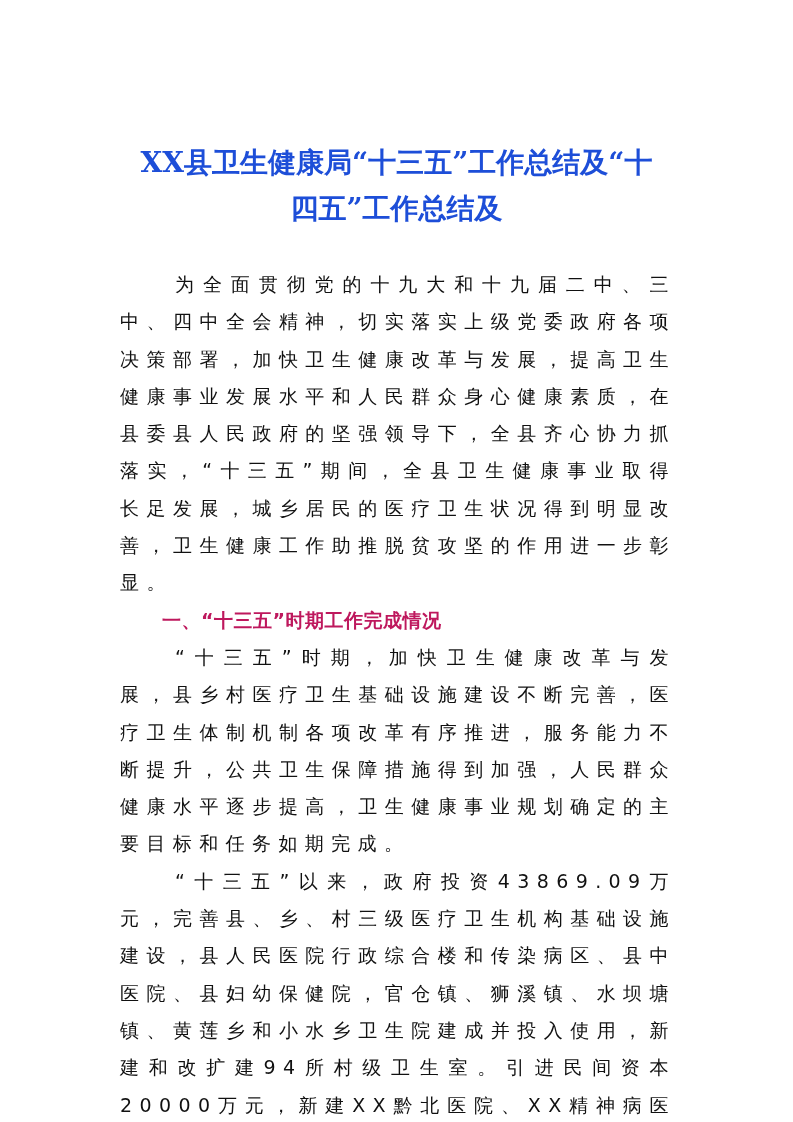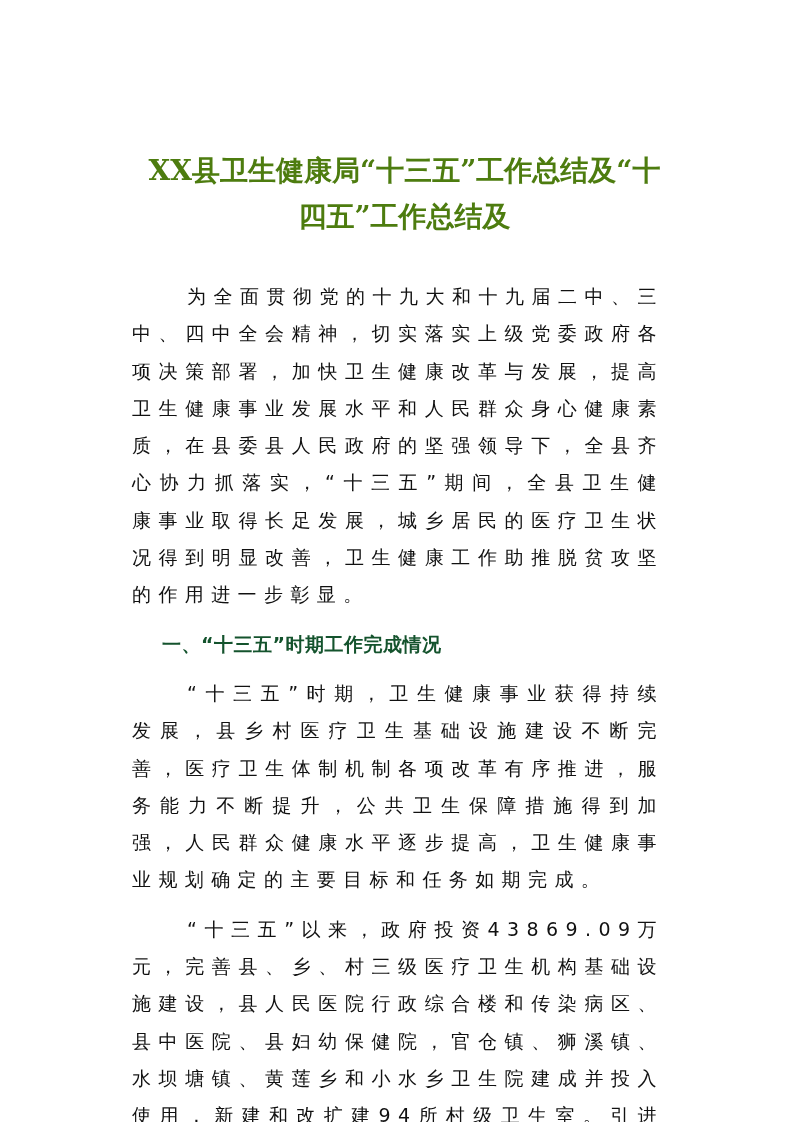--- a/index.html
+++ b/index.html
@@ -1,43 +1,43 @@
 <!DOCTYPE html>
 <html><head>
 <meta charset="utf-8">
 <style>
   html, body { margin:0; padding:0; background:#ffffff; }
   body { width:793px; height:1122px; position:relative; overflow:hidden; }
   .page { position:absolute; left:0; top:0; width:793px; height:1122px; background:#fff; }
   .title {
     position:absolute; left:100px; width:593px; top:140px;
     text-align:center; font-family:"DejaVu Serif", "Liberation Serif", serif;
-    font-weight:bold; font-size:28px; line-height:46px; color:#4d7c0f; margin:8px;
+    font-weight:bold; font-size:28px; line-height:46px; color:#1d4ed8; margin:0;
   }
   .body {
     position:absolute; left:120px; width:556px; top:266px;
     font-family:"DejaVu Sans", "Liberation Sans", sans-serif;
     font-size:19px; line-height:37.3px; color:#111;
     letter-spacing:7.4px; text-align:justify;
   }
-  .body p { margin:12px; text-indent:55px; }
+  .body p { margin:0; text-indent:55px; }
   .body h2 {
     margin:0; font-size:19px; font-weight:bold; letter-spacing:0.5px;
-    text-indent:42px; line-height:37.3px; color:#14532d;
+    text-indent:42px; line-height:37.3px; color:#be185d;
   }
 </style>
 </head>
 <body>
 
 <div class="page">
   <h1 class="title">
     <span>XX县卫生健康局“十三五”工作总结及“十</span><br>
     <span>四五”工作总结及</span>
   </h1>
 
   <div class="body">
     <p>为全面贯彻党的十九大和十九届二中、三中、四中全会精神，切实落实上级党委政府各项决策部署，加快卫生健康改革与发展，提高卫生健康事业发展水平和人民群众身心健康素质，在县委县人民政府的坚强领导下，全县齐心协力抓落实，“十三五”期间，全县卫生健康事业取得长足发展，城乡居民的医疗卫生状况得到明显改善，卫生健康工作助推脱贫攻坚的作用进一步彰显。</p>
     <h2>一、“十三五”时期工作完成情况</h2>
-    <p>“十三五”时期，卫生健康事业获得持续发展，县乡村医疗卫生基础设施建设不断完善，医疗卫生体制机制各项改革有序推进，服务能力不断提升，公共卫生保障措施得到加强，人民群众健康水平逐步提高，卫生健康事业规划确定的主要目标和任务如期完成。</p>
+    <p>“十三五”时期，加快卫生健康改革与发展，县乡村医疗卫生基础设施建设不断完善，医疗卫生体制机制各项改革有序推进，服务能力不断提升，公共卫生保障措施得到加强，人民群众健康水平逐步提高，卫生健康事业规划确定的主要目标和任务如期完成。</p>
     <p>“十三五”以来，政府投资43869.09万元，完善县、乡、村三级医疗卫生机构基础设施建设，县人民医院行政综合楼和传染病区、县中医院、县妇幼保健院，官仓镇、狮溪镇、水坝塘镇、黄莲乡和小水乡卫生院建成并投入使用，新建和改扩建94所村级卫生室。引进民间资本20000万元，新建XX黔北医院、XX精神病医院两所民营医疗卫生机构。</p>
 
   </div>
 </div>
 
 </body></html>

